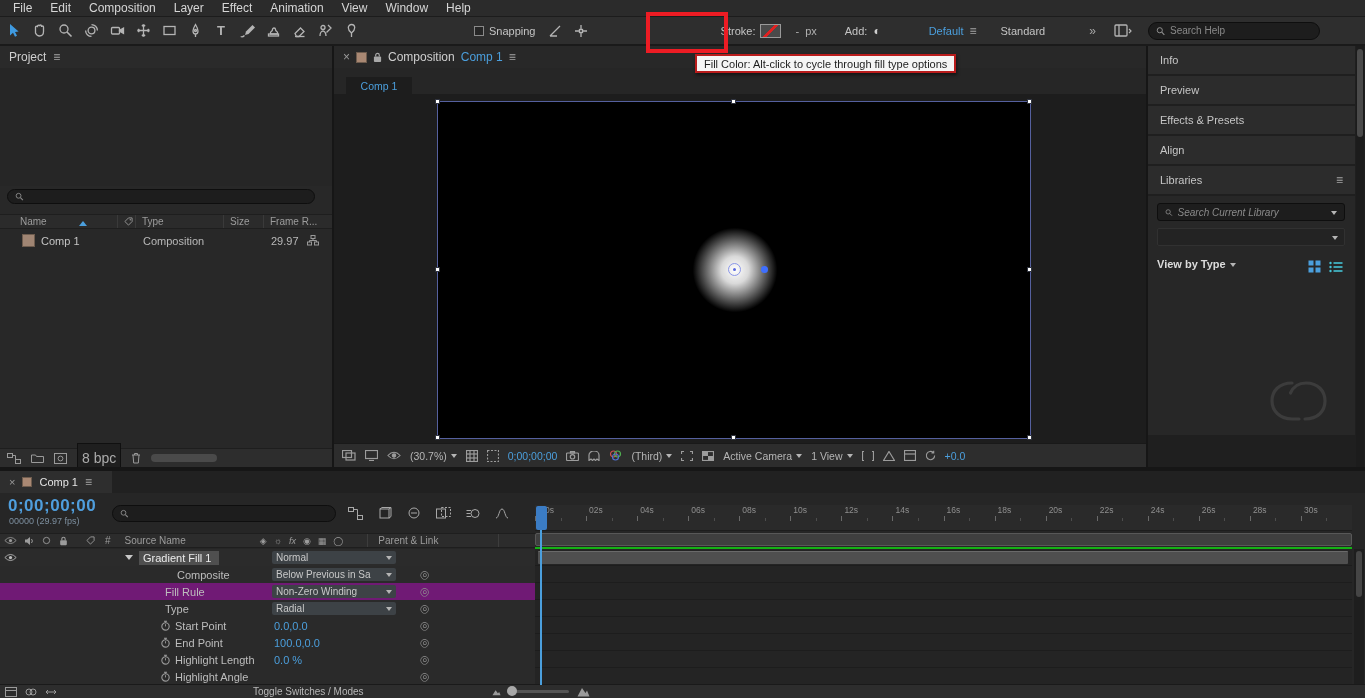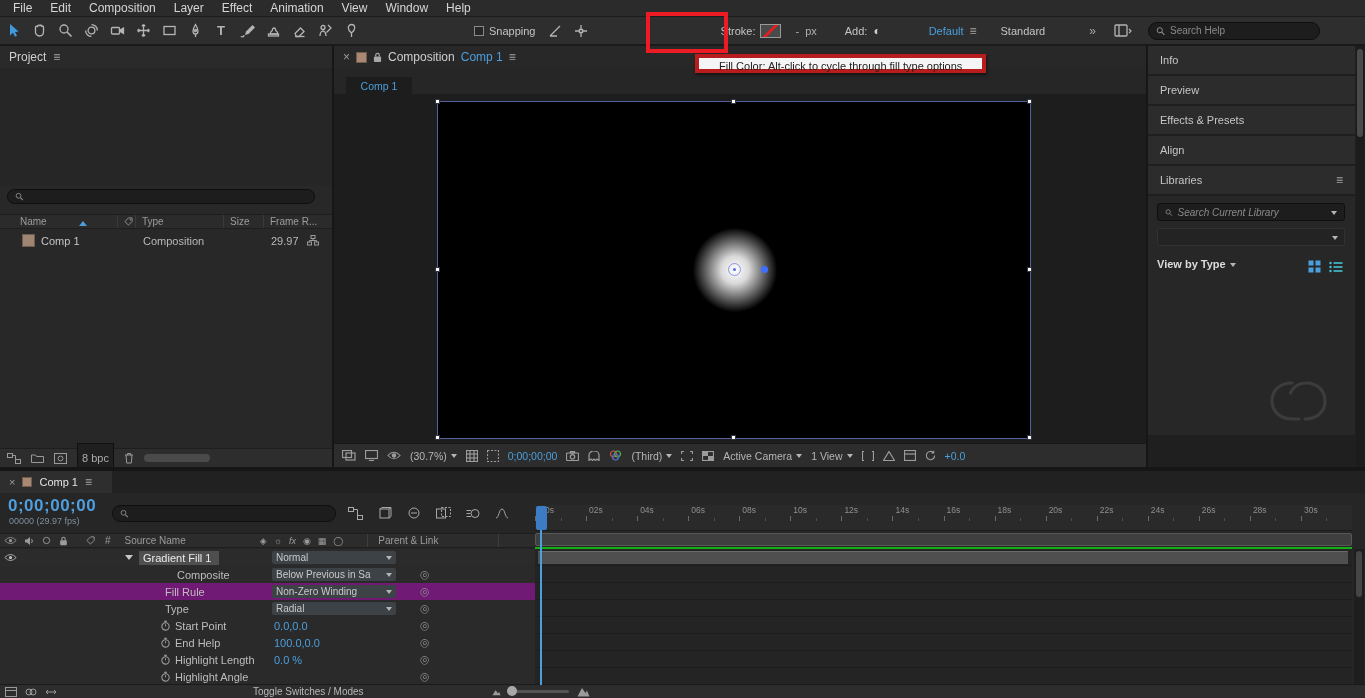--- a/index.html
+++ b/index.html
@@ -21,33 +21,33 @@
   .toolbar{position:absolute;left:0;top:17px;width:1365px;height:29px;background:#2e2e2e;display:flex;align-items:center;border-bottom:2px solid #1a1a1a;}
   .tool{width:26px;height:26px;display:flex;align-items:center;justify-content:center;}
   .tool svg{stroke:#b4b4b4;fill:none;stroke-width:1.3;}
   .tgrp{display:flex;align-items:center;}
   .chk{width:10px;height:10px;border:1px solid #8a8a8a;background:#262626;display:inline-block;margin-right:5px;}
   .tri-down{width:0;height:0;border:3px solid transparent;border-top:4px solid #b5b5b5;display:inline-block;margin-left:4px;transform:translateY(2px);}
   .tri-up-blue{width:0;height:0;border:4px solid transparent;border-bottom:5px solid var(--accent);display:inline-block;}
   .swatch-fill{width:21px;height:14px;border:1px solid #999;background:radial-gradient(circle,#ffffff 0%,#8a8a8a 45%,#000 90%);margin-left:5px;}
   .swatch-stroke{width:21px;height:14px;border:1px solid #999;background:linear-gradient(135deg,#4a4a4a 42%,#e02020 42%,#e02020 58%,#4a4a4a 58%);margin-left:5px;}
   .redbox{position:absolute;left:646px;top:12px;width:82px;height:41px;border:4px solid var(--red);z-index:60;pointer-events:none;}
-  .tooltip{position:absolute;left:695px;top:54px;height:19px;background:#f5f5f5;border:4px solid #b91c1c;color:#1d1d1d;font-size:11px;line-height:17px;padding:0 20px;z-index:55;box-shadow:1px 2px 3px rgba(0,0,0,.5);}
+  .tooltip{position:absolute;left:695px;top:54px;height:19px;background:#f5f5f5;border:2px solid #b91c1c;color:#1d1d1d;font-size:11px;line-height:17px;padding:0 7px;z-index:55;box-shadow:1px 2px 3px rgba(0,0,0,.5);}
   .hsearch{display:flex;align-items:center;gap:5px;background:#1d1d1d;border:1px solid #0e0e0e;border-radius:9px;padding:0 7px;}
   .hsearch input{background:transparent;border:none;outline:none;color:#bdbdbd;font-size:10px;width:100%;}
   .hsearch input::placeholder{color:#8a8a8a;}
   
   .panel{position:absolute;background:#282828;overflow:hidden;}
   .phead{height:22px;display:flex;align-items:center;gap:7px;padding:0 9px;font-size:12px;color:#cfcfcf;background:#2a2a2a;}
   .mglyph{color:#a5a5a5;font-size:12px;}
   
   .pj-cols{position:absolute;left:0;top:168px;width:332px;height:15px;background:#2b2b2b;border-top:1px solid #1e1e1e;border-bottom:1px solid #1e1e1e;display:flex;font-size:10px;color:#9c9c9c;align-items:center;}
   .pj-cols>div{border-right:1px solid #3a3a3a;height:100%;display:flex;align-items:center;padding-left:6px;gap:4px;}
   .pj-row{position:absolute;left:0;top:186px;width:332px;height:17px;display:flex;align-items:center;font-size:11px;color:#c4c4c4;}
-  .minibox{background:#1f1f1f;border:1px solid #101010;color:#ababab;font-size:11px;padding:12px 4px;height:31px;display:flex;align-items:center;}
+  .minibox{background:#1f1f1f;border:1px solid #101010;color:#ababab;font-size:14px;padding:12px 4px;height:31px;display:flex;align-items:center;}
   
   .handle{position:absolute;width:5px;height:5px;background:#fff;border:1px solid #30343f;z-index:5;}
   .cbar{position:absolute;left:0;bottom:0;width:100%;height:24px;background:#2d2d2d;border-top:1px solid #191919;display:flex;align-items:center;gap:9px;padding:0 8px;font-size:10.5px;color:#b5b5b5;white-space:nowrap;}
   .cbar svg{stroke:#9c9c9c;fill:none;stroke-width:1.2;}
   
   .rp-head{height:28px;background:#2c2c2c;margin-bottom:2px;display:flex;align-items:center;padding:0 12px;font-size:11px;color:#c6c6c6;}
   
   .tl-ddbox{background:#3d4246;border-radius:2px;color:#c9c9c9;font-size:10px;display:flex;align-items:center;padding:0 4px;height:13px;width:124px;}
   .tl-ddbox .lbl{overflow:hidden;white-space:nowrap;flex:1;}
   .tl-prop-label{color:#bdbdbd;font-size:11px;}
@@ -611,21 +611,21 @@
     <span class="bluev" style="position:absolute;left:274px;">0.0,0.0</span>
     <span class="pick" style="position:absolute;left:420px;">◎</span>
   </div>
   <div class="abs" style="left:0;top:163px;width:535px;height:17px;background:#2a2a2a;display:flex;align-items:center;">
     <svg class="stopwatch" style="margin-left:160px;" width="11" height="11" viewBox="0 0 12 12">
         <circle cx="6" cy="7" r="4" fill="none" stroke="#9a9a9a" stroke-width="1.2"></circle>
         <line x1="6" y1="7" x2="6" y2="4.6" stroke="#9a9a9a"></line>
         <line x1="4.4" y1="1.4" x2="7.6" y2="1.4" stroke="#9a9a9a" stroke-width="1.2"></line>
         <line x1="6" y1="1.4" x2="6" y2="3" stroke="#9a9a9a"></line>
       </svg>
-    <span class="tl-prop-label">End Help</span>
+    <span class="tl-prop-label">End Point</span>
     <span class="bluev" style="position:absolute;left:274px;">100.0,0.0</span>
     <span class="pick" style="position:absolute;left:420px;">◎</span>
   </div>
   <div class="abs" style="left:0;top:180px;width:535px;height:17px;background:#2a2a2a;display:flex;align-items:center;">
     <svg class="stopwatch" style="margin-left:160px;" width="11" height="11" viewBox="0 0 12 12">
         <circle cx="6" cy="7" r="4" fill="none" stroke="#9a9a9a" stroke-width="1.2"></circle>
         <line x1="6" y1="7" x2="6" y2="4.6" stroke="#9a9a9a"></line>
         <line x1="4.4" y1="1.4" x2="7.6" y2="1.4" stroke="#9a9a9a" stroke-width="1.2"></line>
         <line x1="6" y1="1.4" x2="6" y2="3" stroke="#9a9a9a"></line>
       </svg>

